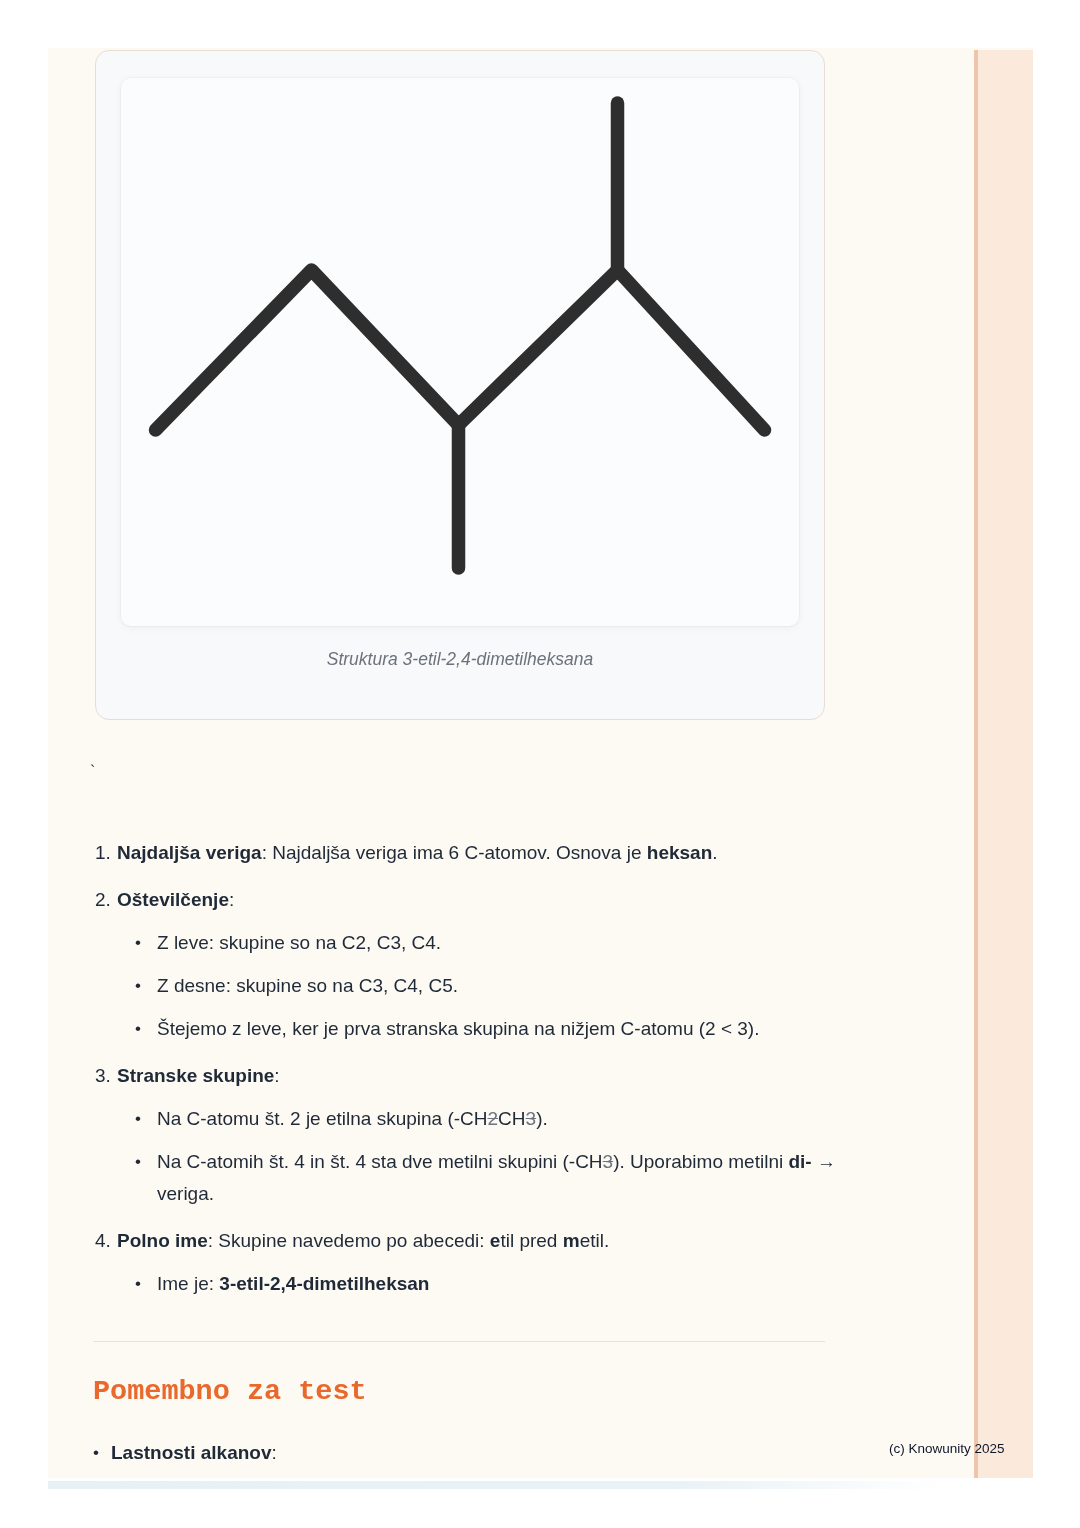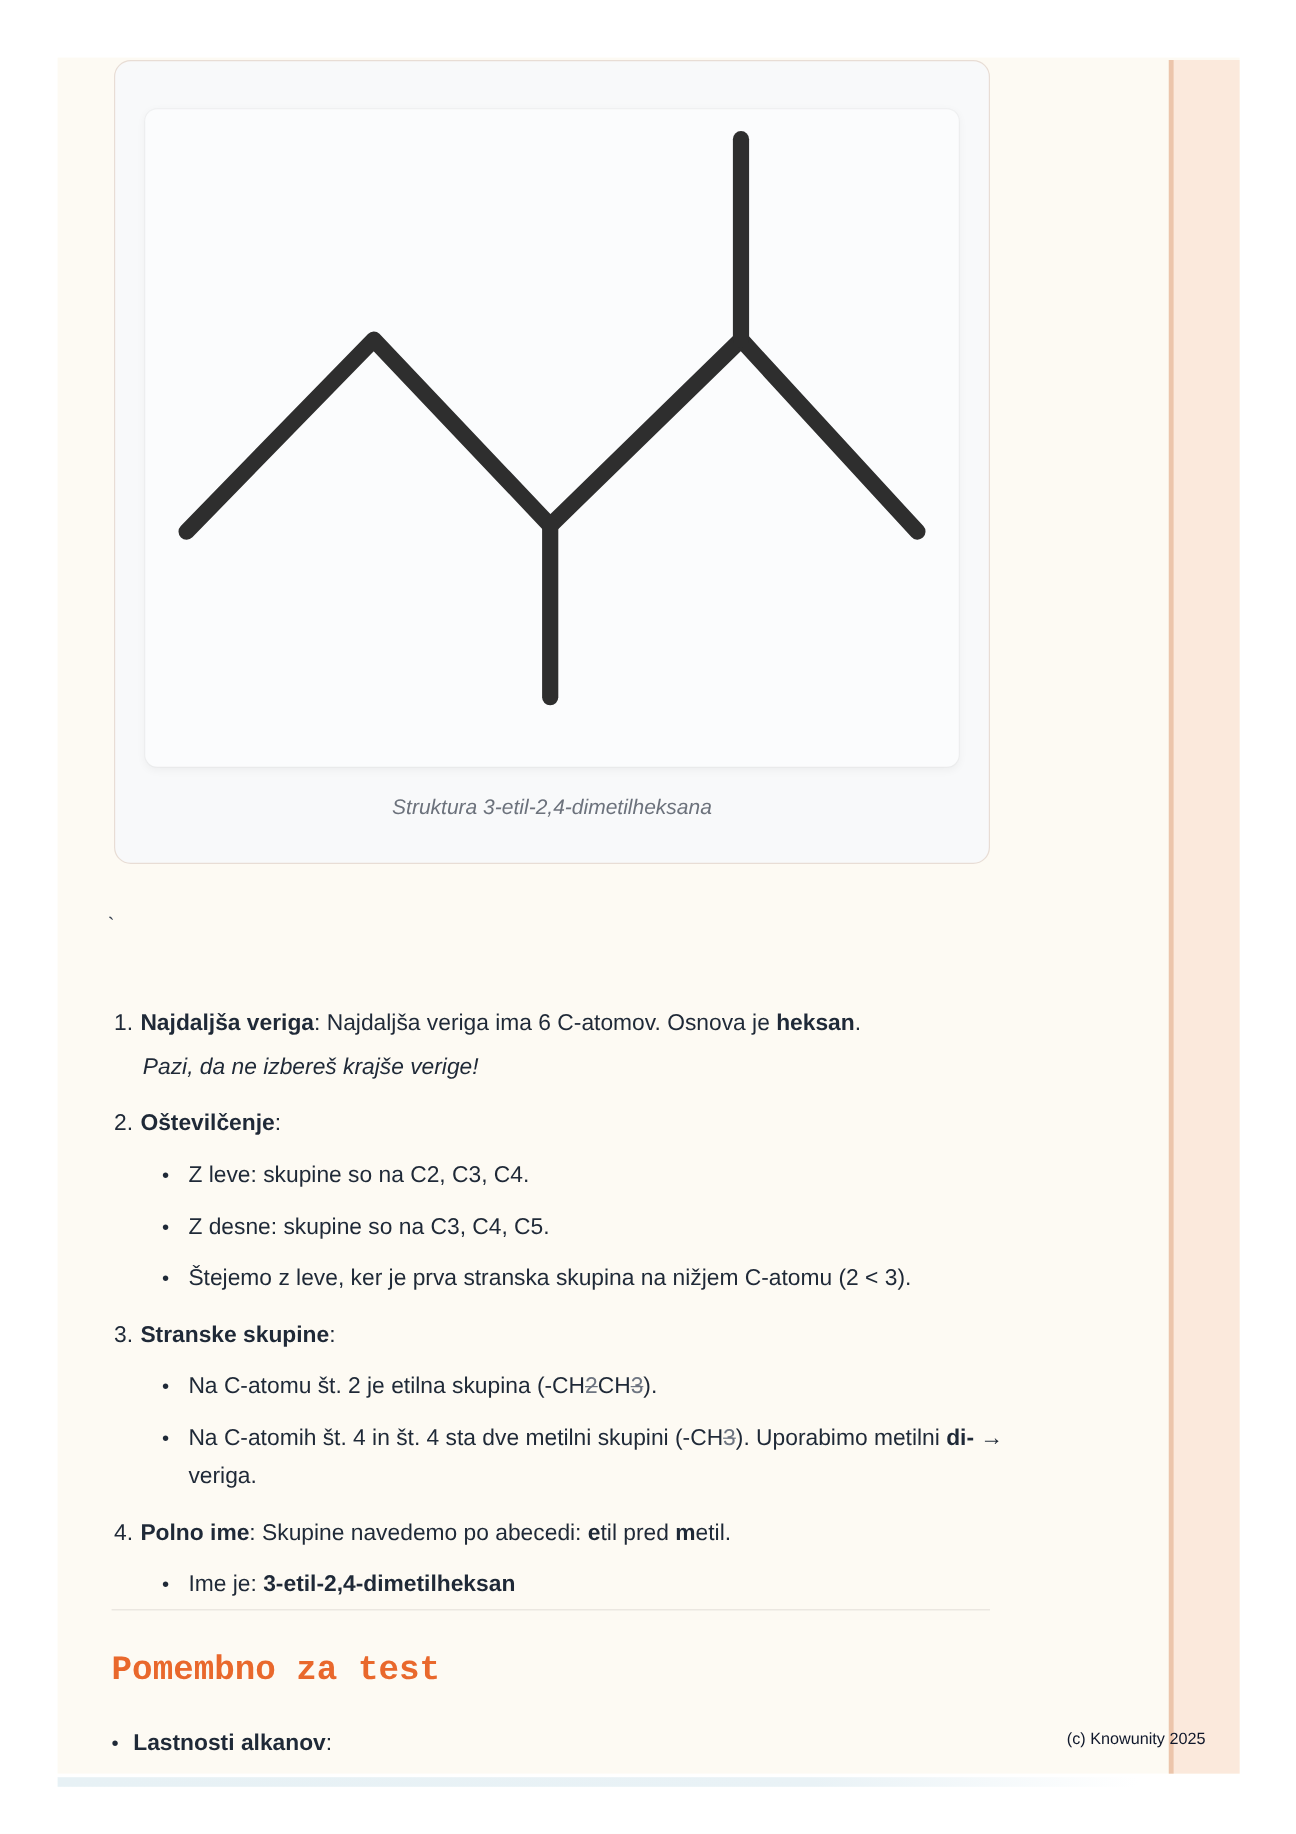--- a/index.html
+++ b/index.html
@@ -15,21 +15,21 @@
   .stripe { position:absolute; left:974px; top:50px; width:59px; height:1428px;
     background:#fbe9dc; border-left:4px solid #ecc5ab; z-index:2; }
 
   
   .bottom-band { position:absolute; left:48px; top:1481px; width:900px; height:8px;
     background:linear-gradient(to right, #e7f1f5 0%, #e9f2f6 70%, rgba(233,242,246,0) 100%); }
 
   
   .card { position:absolute; left:95px; top:50px; width:730px; height:670px;
     background:#f8f9fa; border:1.5px solid #e8ddd5; border-radius:14px; z-index:3;
-    padding:40px 25px 0 25px; }
+    padding:27px 25px 0 25px; }
   .mol-img { width:678px; height:548px; background:#fbfcfd; border-radius:10px;
     box-shadow:0 0 0 1px rgba(0,0,0,0.025), 0 2px 8px rgba(0,0,0,0.05); }
   .mol-img svg { display:block; width:100%; height:100%; }
   .caption { margin-top:23px; text-align:center; font-style:italic;
     font-size:17.5px; color:#6c727c; }
 
   .stray { position:absolute; left:90px; top:763px; font-size:16px; color:#374151; z-index:3; }
 
   
   .content { position:absolute; left:93px; top:837px; width:745px; z-index:3;
@@ -82,21 +82,20 @@
 
   <div class="stray">`</div>
 
   <div class="content">
 
     <div class="step">
       <div class="step-row">
         <span class="num">1.</span>
         <span class="step-text"><span class="b">Najdaljša veriga</span><span>: Najdaljša veriga ima 6 C-atomov. Osnova je </span><span class="b">heksan</span><span>.</span></span>
       </div>
-      <div class="note"><span>Pazi, da ne izbereš krajše verige!</span></div>
     </div>
 
     <div class="step">
       <div class="step-row">
         <span class="num">2.</span>
         <span class="step-text"><span class="b">Oštevilčenje</span><span>:</span></span>
       </div>
       <div class="bullet">
         <span class="dot">•</span>
         <span class="btext"><span>Z leve: skupine so na C2, C3, C4.</span></span>

